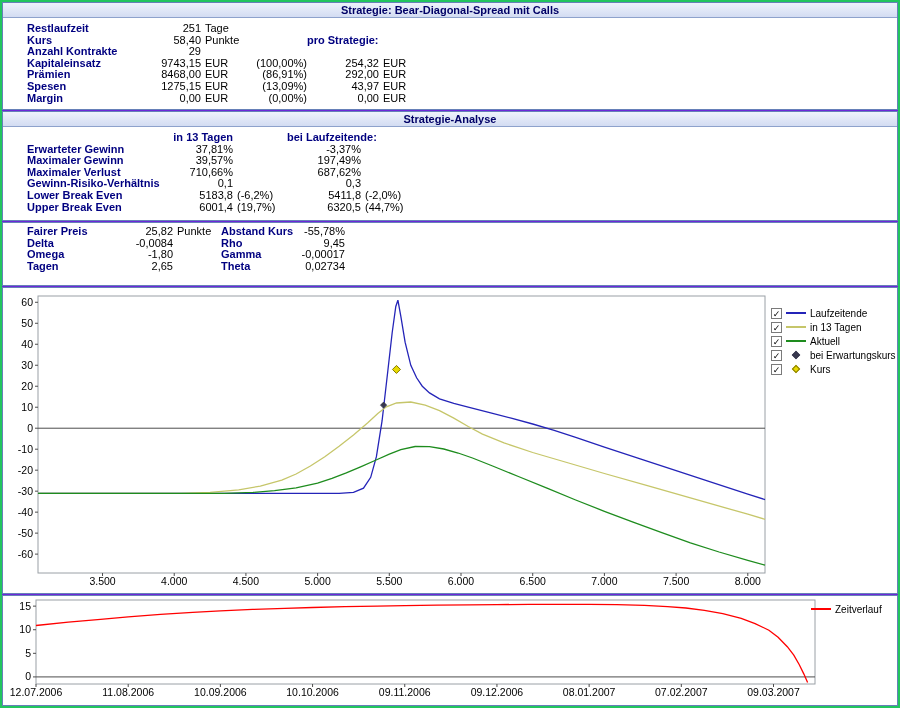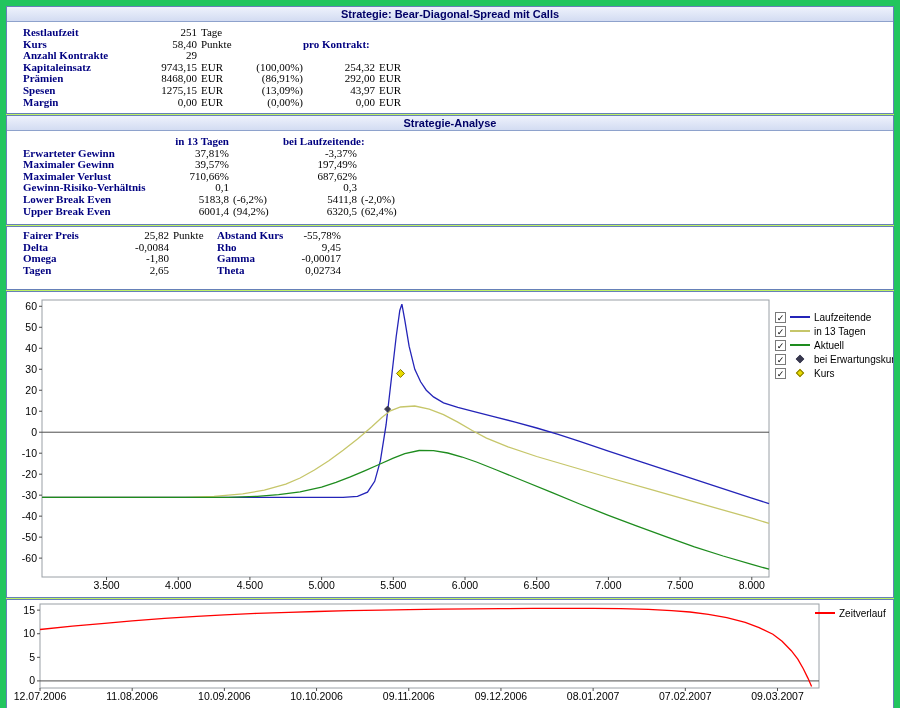--- a/index.html
+++ b/index.html
@@ -1,23 +1,23 @@
 <!DOCTYPE html>
 <html><head>
 <meta charset="utf-8">
 <style>
   *{box-sizing:border-box;}
   html,body{margin:0;padding:0;}
   body{width:900px;height:708px;background:#ffffff;font-family:"Liberation Sans",sans-serif;}
-  .window{width:900px;height:708px;border:6px solid #22c55e;background:#bef264;}
+  .window{width:900px;height:708px;border:2px solid #22c55e;background:#6d28d9;}
   .panel{position:relative;border:1px solid #6680b8;background:#ffffff;margin-bottom:1px;overflow:hidden;}
   .panel-header{height:15px;line-height:14px;text-align:center;font-size:11px;font-weight:bold;color:#000066;
     background:linear-gradient(#eef2fc,#d3dcf2);border-bottom:1px solid #8ea2cc;}
   .rows{padding-top:5px;font-size:11px;}
-  .row{display:grid;height:11.6px;line-height:11.6px;padding-left:16px;white-space:nowrap;font-family:Liberation Serif, serif;}
+  .row{display:grid;height:11.6px;line-height:11.6px;padding-left:24px;white-space:nowrap;}
   .row-p1{grid-template-columns:128px 46px 44px 62px 72px 34px;}
   .row-p2{grid-template-columns:142px 64px 54px 74px 56px;}
   .row-p3{grid-template-columns:102px 44px 48px 76px 48px;}
   .lbl{font-weight:bold;color:#000080;}
   .num{text-align:right;color:#000000;}
   .unit{padding-left:4px;color:#000000;}
   .hdrtxt{font-weight:bold;color:#000080;}
   svg text{font-family:"Liberation Sans",sans-serif;}
   .legend{position:absolute;font-size:10px;color:#000000;}
   .legend-item{display:flex;align-items:center;height:14px;}
@@ -42,21 +42,21 @@
           <span class="unit">Tage</span>
           <span class="num"></span>
           <span class="num"></span>
           <span class="unit"></span>
         </div>
         <div class="row row-p1">
           <span class="lbl">Kurs</span>
           <span class="num">58,40</span>
           <span class="unit">Punkte</span>
           <span class="num"></span>
-          <span class="hdrtxt">pro Kontrakt:</span>
+          <span class="hdrtxt">pro Strategie:</span>
           <span class="unit"></span>
         </div>
         <div class="row row-p1">
           <span class="lbl">Anzahl Kontrakte</span>
           <span class="num">29</span>
           <span class="unit"></span>
           <span class="num"></span>
           <span class="num"></span>
           <span class="unit"></span>
         </div>
@@ -135,23 +135,23 @@
         <div class="row row-p2">
           <span class="lbl">Lower Break Even</span>
           <span class="num">5183,8</span>
           <span class="unit">(-6,2%)</span>
           <span class="num">5411,8</span>
           <span class="unit">(-2,0%)</span>
         </div>
         <div class="row row-p2">
           <span class="lbl">Upper Break Even</span>
           <span class="num">6001,4</span>
-          <span class="unit">(94,2%)</span>
+          <span class="unit">(19,7%)</span>
           <span class="num">6320,5</span>
-          <span class="unit">(62,4%)</span>
+          <span class="unit">(44,7%)</span>
         </div>
       </div>
   </div>
 
   <div class="panel" style="height:64px">
     <div class="rows" style="padding-top:3px" id="p3-rows">
         <div class="row row-p3">
           <span class="lbl">Fairer Preis</span>
           <span class="num">25,82</span>
           <span class="unit">Punkte</span>

